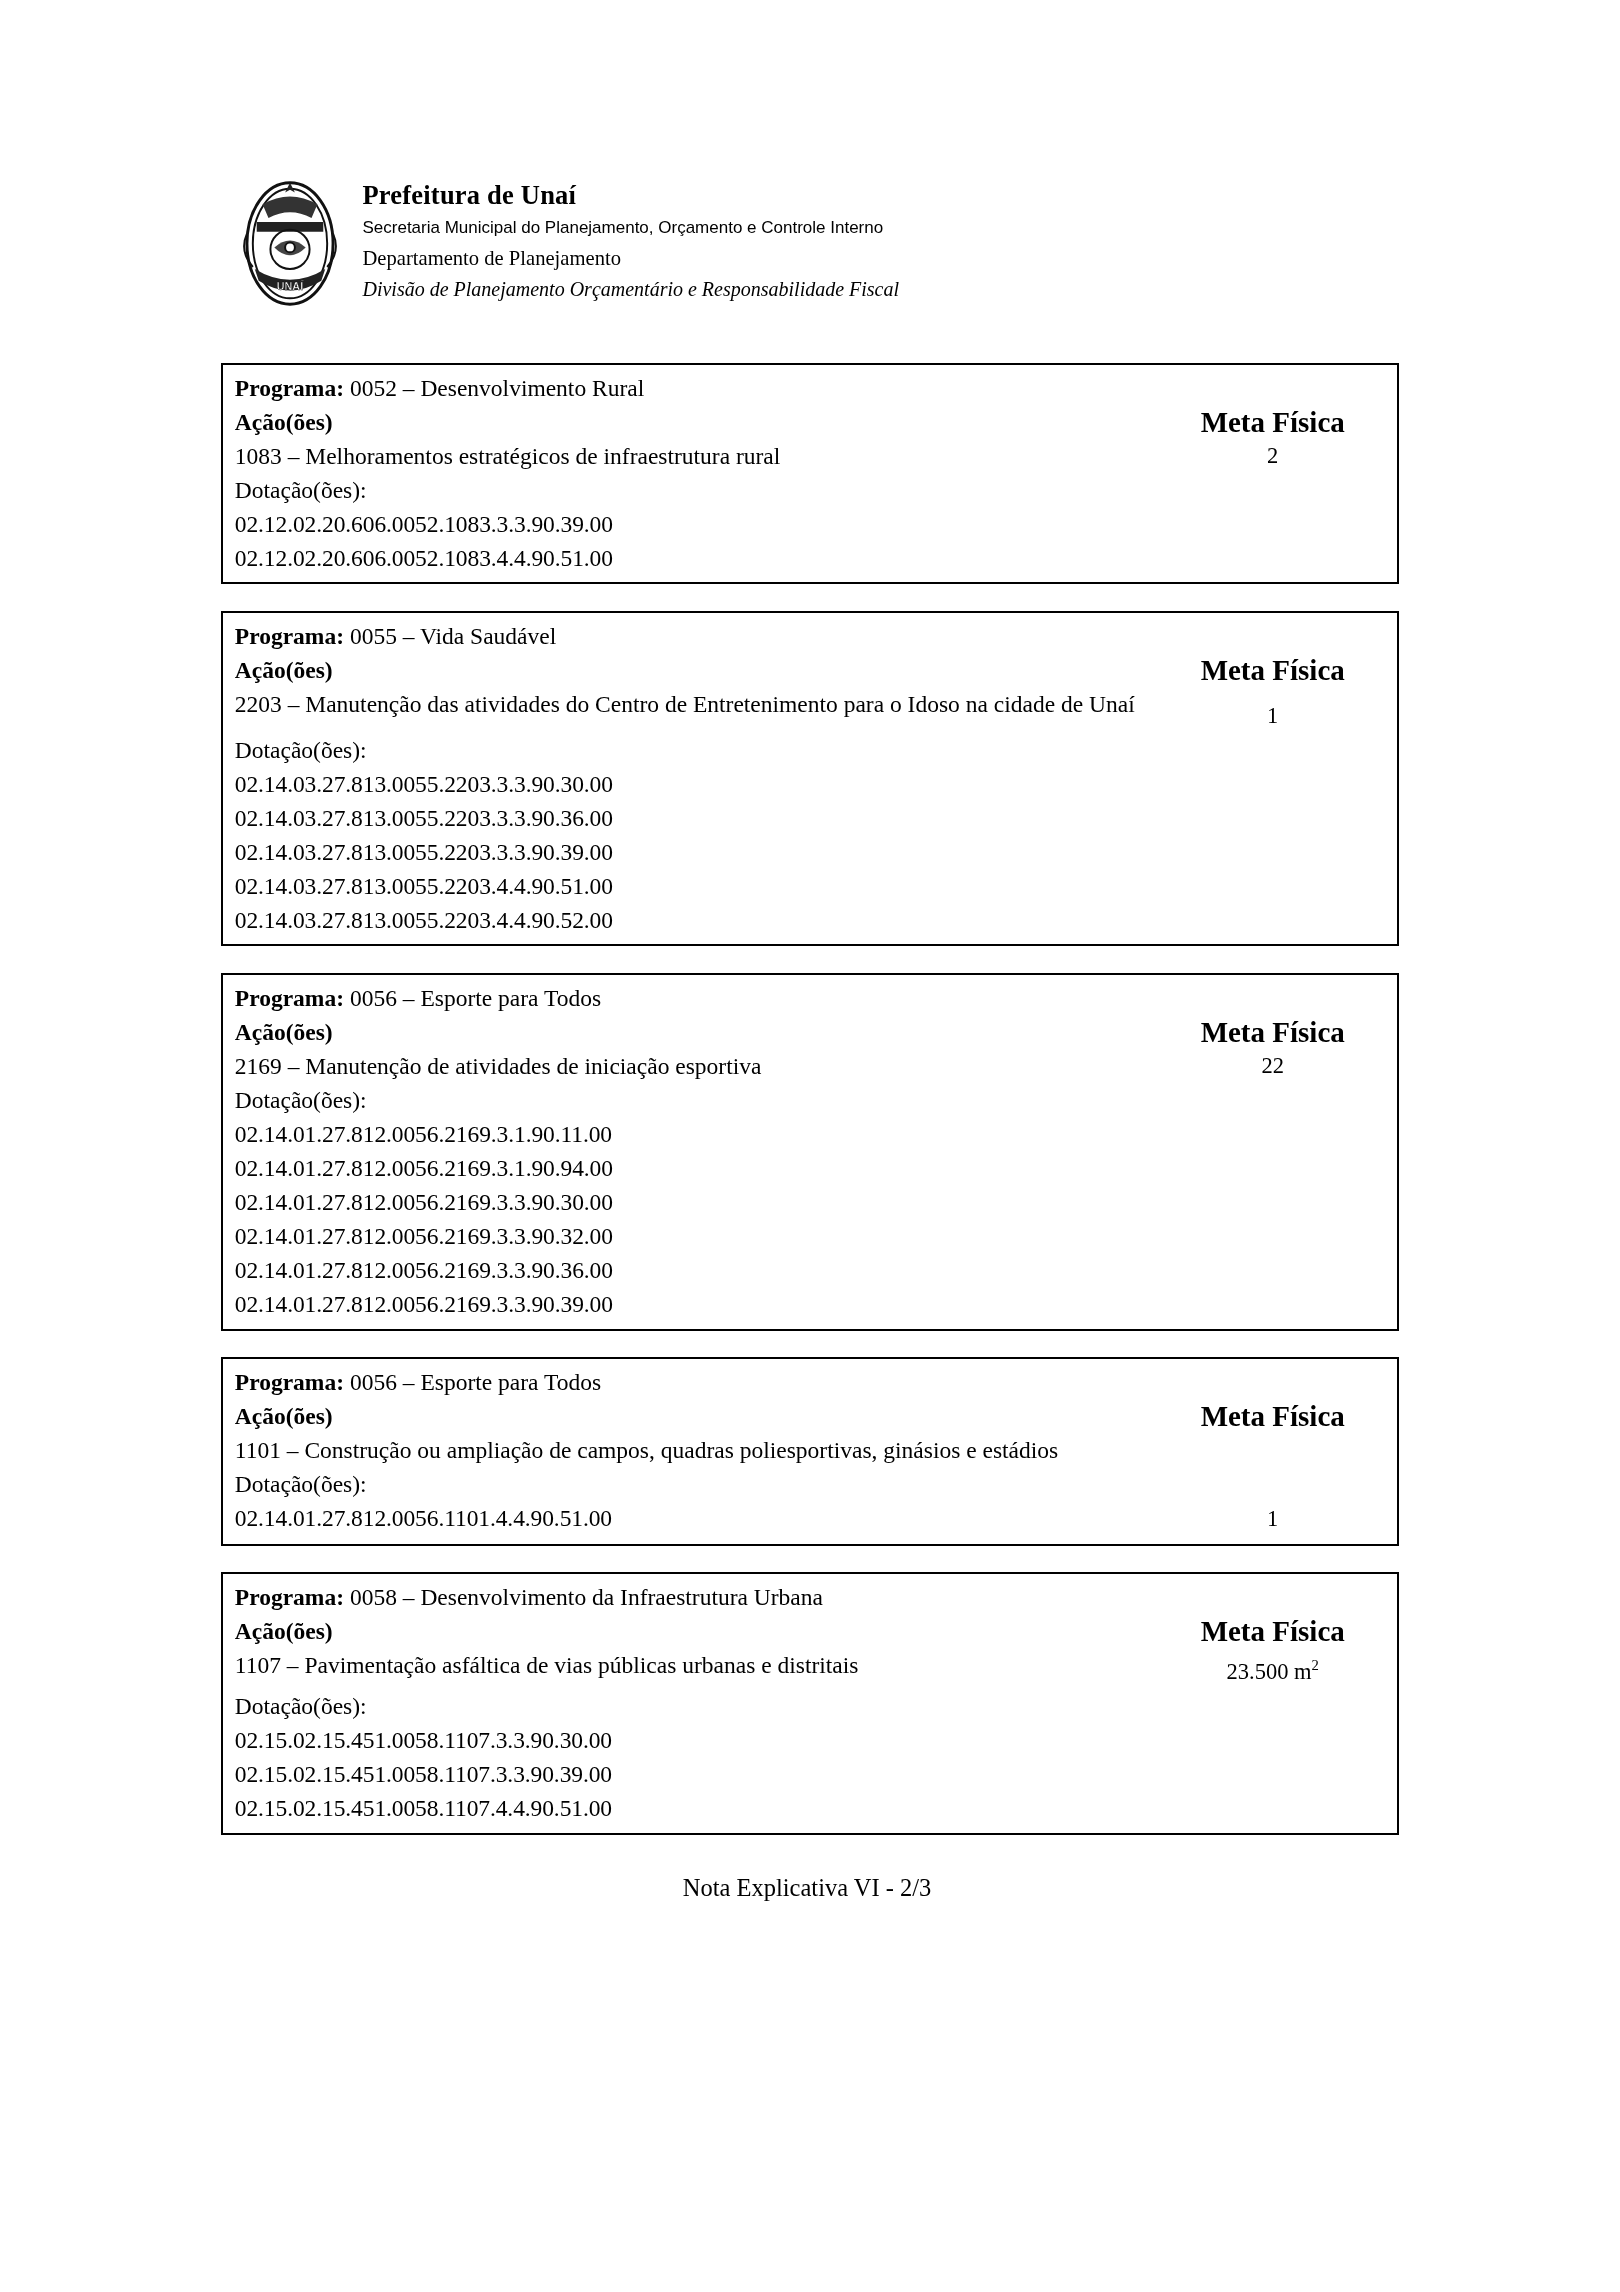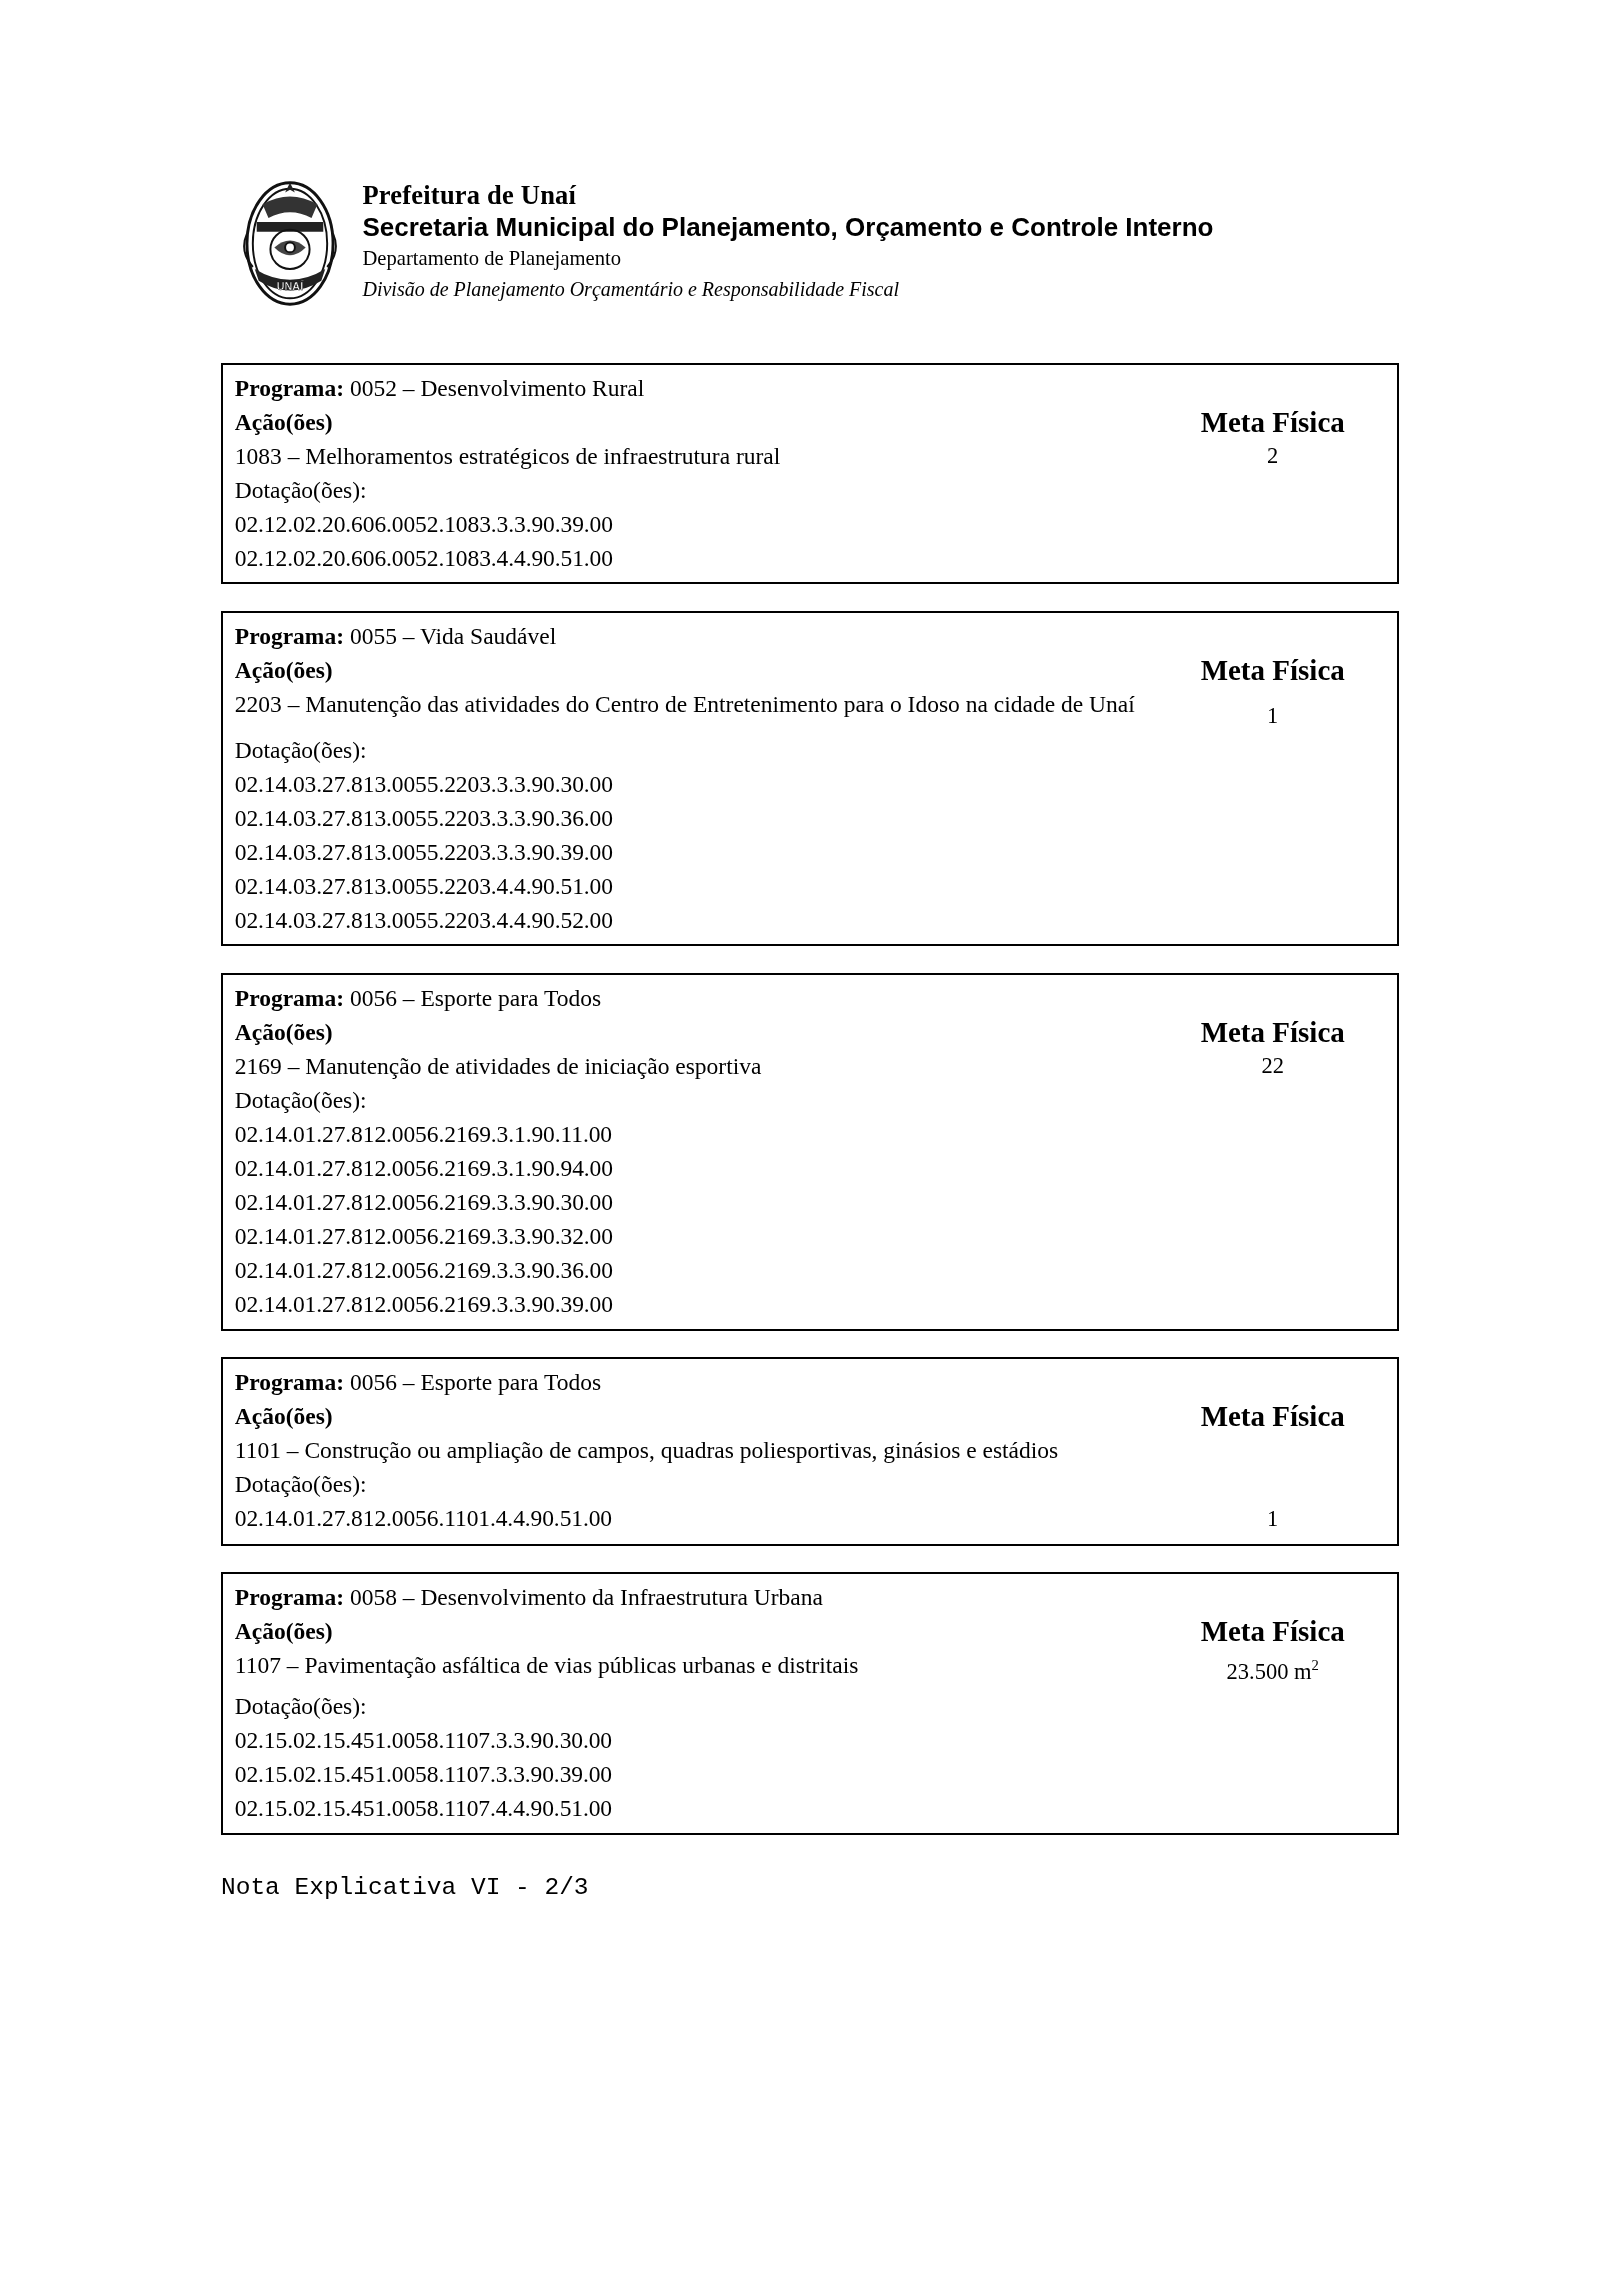--- a/index.html
+++ b/index.html
@@ -43,22 +43,22 @@
   }
   .org-line1 {
     font-family: "Liberation Serif", serif;
     font-weight: bold;
     font-size: 26.5px;
     letter-spacing: 0.2px;
     line-height: 33px;
   }
   .org-line2 {
     font-family: "Liberation Sans", sans-serif;
-    font-weight: bold;
-    font-size: 26px;
+    font-weight: normal;
+    font-size: 17px;
     line-height: 31px;
   }
   .org-line3 {
     font-family: Liberation Serif, serif;
     font-size: 20.6px;
     line-height: 31px;
   }
   .org-line4 {
     font-family: "Liberation Serif", serif;
     font-style: italic;
@@ -126,23 +126,23 @@
     font-size: 23.5px;
     line-height: 34px;
     letter-spacing: -0.1px;
   }
   .meta-spacer-2 { height: 11.8px; }
   .meta-spacer-3 { height: 69px; }
 
   
   .footer {
     margin-top: 39px;
-    text-align: left;
+    text-align: center;
     font-size: 24.5px;
-    font-family: Liberation Mono, monospace;
+    font-family: Liberation Serif, serif;
     padding-right: 5.9px;
   }
 </style>
 </head>
 <body>
 
 <div class="page">
 
   <div class="header">
     <div class="crest">

